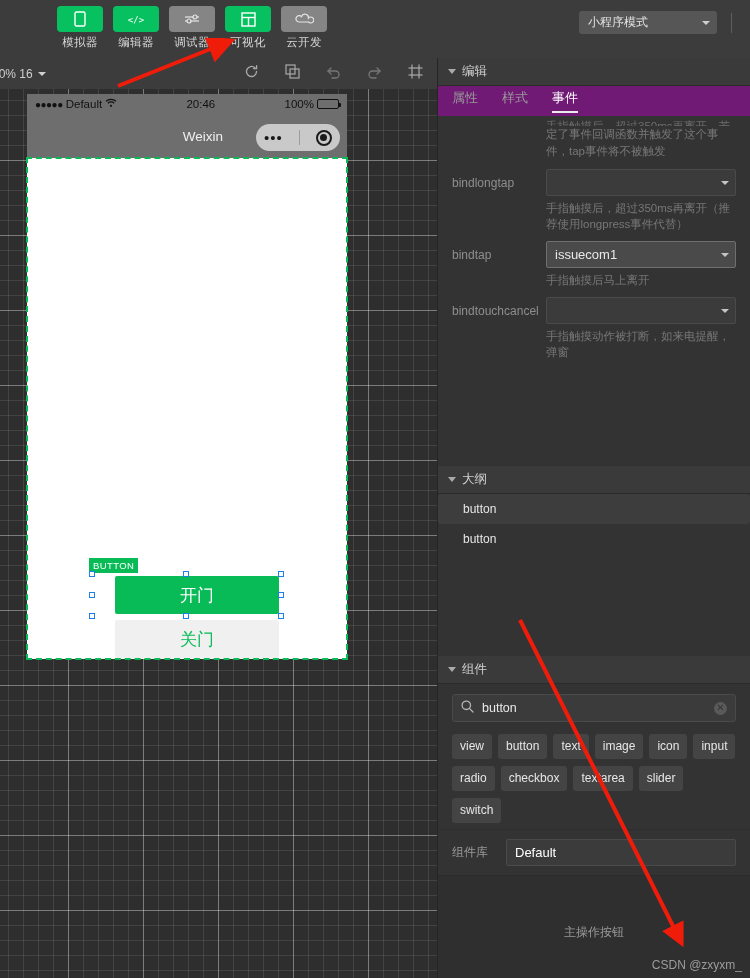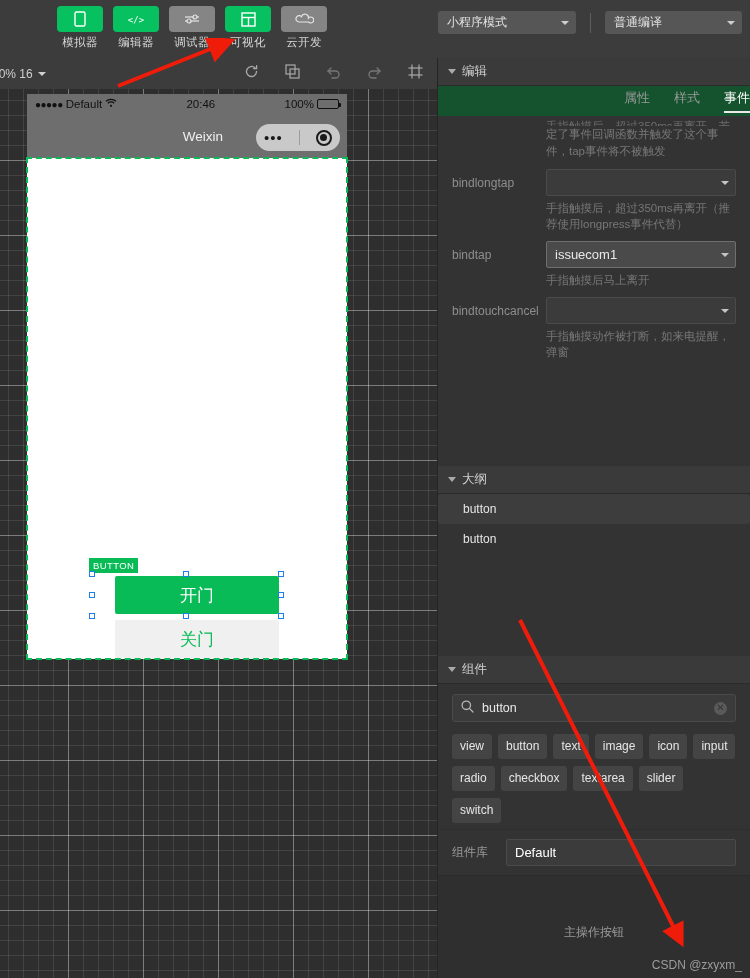--- a/index.html
+++ b/index.html
@@ -118,21 +118,21 @@
 
   
   .right { width: 313px; background: #333; display: flex; flex-direction: column; border-left: 1px solid #252525; }
   .sec-head {
     height: 28px; background: #3a3a3a; display: flex; align-items: center;
     padding-left: 10px; gap: 6px; color: #d2d2d2; font-size: 12.5px; flex-shrink: 0;
     border-bottom: 1px solid #2b2b2b;
   }
   .tri { width: 0; height: 0; border-left: 4px solid transparent; border-right: 4px solid transparent; border-top: 5px solid #aaa; }
 
-  .tabs { height: 30px; background: #14532d; display: flex; align-items: center; gap: 24px; padding-left: 14px; flex-shrink: 0; justify-content: flex-end; }
+  .tabs { height: 30px; background: #701a75; display: flex; align-items: center; gap: 24px; padding-left: 14px; flex-shrink: 0; }
   .tab { font-size: 13px; color: #9a9a9a; position: relative; cursor: pointer; padding-bottom: 6px; }
   .tab.active { color: #fff; }
   .tab.active:after { content: ""; position: absolute; left: 0; right: 0; bottom: 0; height: 2px; background: #eaeaea; }
 
   .propscroll { flex: 1 1 auto; overflow: hidden; background: #333; padding: 0 0 4px 0; min-height: 0; position: relative; }
   .desc-top { color: #777; font-size: 11.5px; line-height: 17px; padding: 2px 14px 0 108px; }
   .desc-top .clip { display: block; height: 8px; overflow: hidden; color: #6d6d6d; }
 
   .field-row { display: flex; align-items: flex-start; padding: 9px 14px 0 14px; }
   .field-label { width: 94px; color: #8e8e8e; font-size: 12px; padding-top: 7px; flex-shrink: 0; }
@@ -239,24 +239,20 @@
         <div class="tool-label">云开发</div>
       </div>
     </div>
 
     <div class="topbar-right">
       <div class="sel sel-mode">
         <span>小程序模式</span>
         <span class="caret"></span>
       </div>
       <div class="sel-sep"></div>
-      <div class="sel sel-build">
-        <span>普通编译</span>
-        <span class="caret"></span>
-      </div>
     </div>
   </div>
 
   <div class="main">
 
     <div class="left">
 
       <div class="sim-toolbar">
         <div class="zoomctl">
           <span>00% 16</span>

